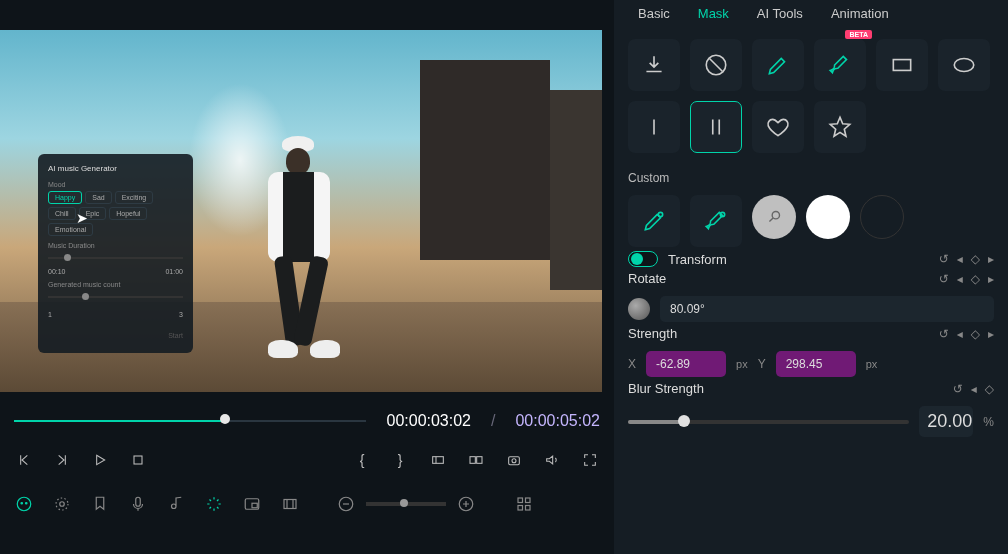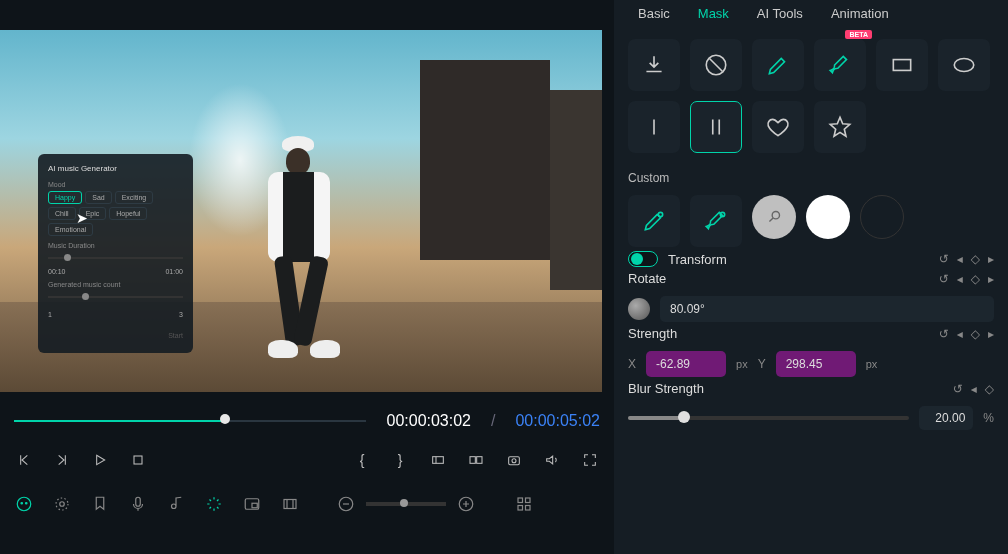--- a/index.html
+++ b/index.html
@@ -39,21 +39,21 @@
 
 .timeline-area { padding: 20px 14px 0; }
 .progress-row { display: flex; align-items: center; gap: 20px; }
 .progress { position: relative; flex: 1; height: 6px; }
 .progress .bar { position: absolute; left: 0; top: 2px; height: 2px; width: 100%; background: #2a3640; }
 .progress .fill { position: absolute; left: 0; top: 2px; height: 2px; background: #00d4aa; }
 .progress .knob { position: absolute; top: -4px; width: 10px; height: 10px; background: #e8e8e8; border-radius: 50%; }
 .time-display { display: flex; align-items: center; gap: 20px; font-size: 16px; }
 .time-display .cur { color: #fff; }
 .time-display .sep { color: #667; }
-.time-display .dur { color: #3b82f6; }
+.time-display .dur { color: #c4b5fd; }
 .play-row { display: flex; align-items: center; gap: 18px; margin-top: 20px; }
 .play-row .spacer { flex: 1; }
 .pc { width: 20px; height: 20px; display: flex; align-items: center; justify-content: center; color: #bbb; cursor: pointer; font-size: 14px; }
 .pc svg { width: 16px; height: 16px; stroke: #bbb; fill: none; stroke-width: 1.6; }
 
 
 .bottom-bar { display: flex; align-items: center; gap: 18px; padding: 10px 14px; margin-top: 14px; }
 .bb-ic { width: 20px; height: 20px; display: flex; align-items: center; justify-content: center; color: #888; cursor: pointer; }
 .bb-ic.active { color: #00d4aa; }
 .bb-ic svg { width: 18px; height: 18px; stroke: currentColor; fill: none; stroke-width: 1.6; }
@@ -92,21 +92,21 @@
 
 .xy-row { display: flex; align-items: center; gap: 10px; margin-top: 10px; }
 .xy-row .axis { color: #888; font-size: 12px; }
 .xy-row input { background: #701a75; border: none; color: #ddd; font-size: 12px; padding: 6px 10px; border-radius: 5px; width: 80px; }
 .xy-row .unit { color: #888; font-size: 11px; }
 
 .slider-row { display: flex; align-items: center; gap: 10px; margin-top: 10px; }
 .slider { position: relative; flex: 1; height: 4px; background: #333; border-radius: 2px; }
 .slider .sfill { position: absolute; left: 0; top: 0; height: 4px; background: #888; border-radius: 2px; }
 .slider .sk { position: absolute; top: -5px; width: 12px; height: 12px; background: #e0e0e0; border-radius: 50%; }
-.slider-val { background: #1c262e; color: #ddd; font-size: 12px; padding: 5px 8px; border-radius: 5px; width: 54px; text-align: right; }
+.slider-val { background: #1c262e; color: #ddd; font-size: 18px; padding: 5px 8px; border-radius: 5px; width: 54px; text-align: right; }
 .slider-unit { color: #888; font-size: 12px; }
 
 .invert-row { display: flex; align-items: center; gap: 10px; margin-top: 20px; }
 .sq-toggle { width: 28px; height: 15px; background: #2a333c; border-radius: 8px; position: relative; cursor: pointer; }
 .sq-toggle .k { position: absolute; left: 2px; top: 1.5px; width: 12px; height: 12px; background: #777; border-radius: 50%; }
 </style>
 </head>
 <body>
 
 <div class="left-panel">

